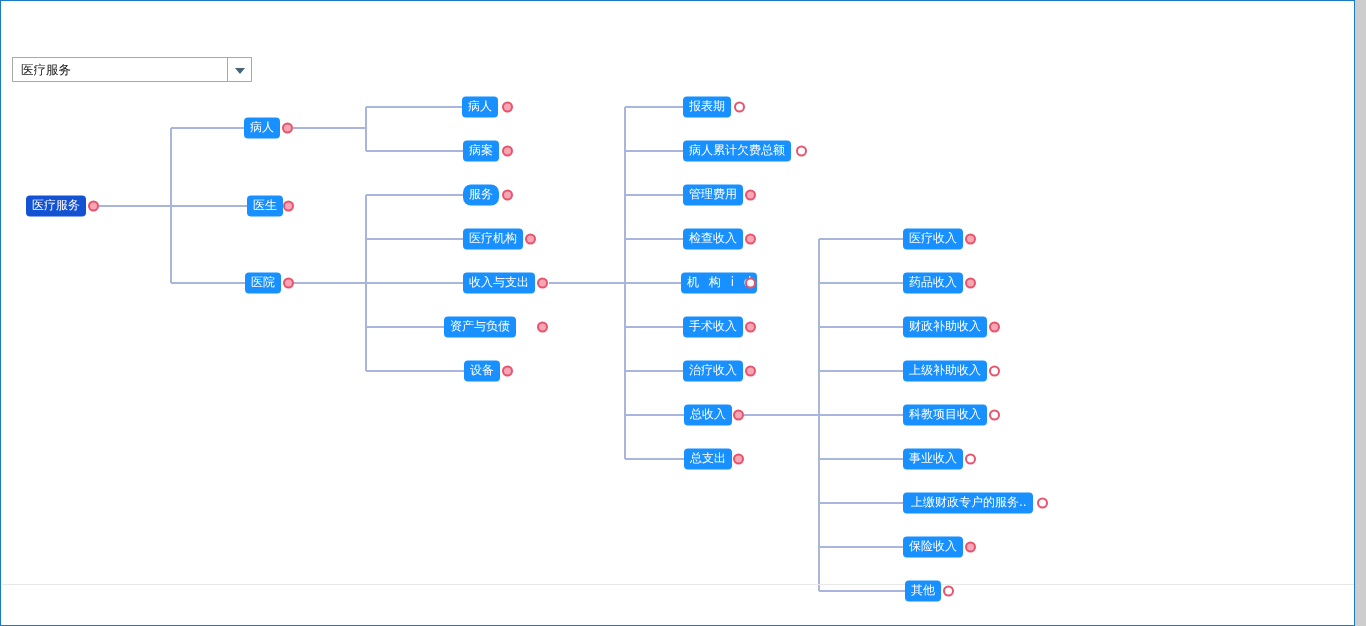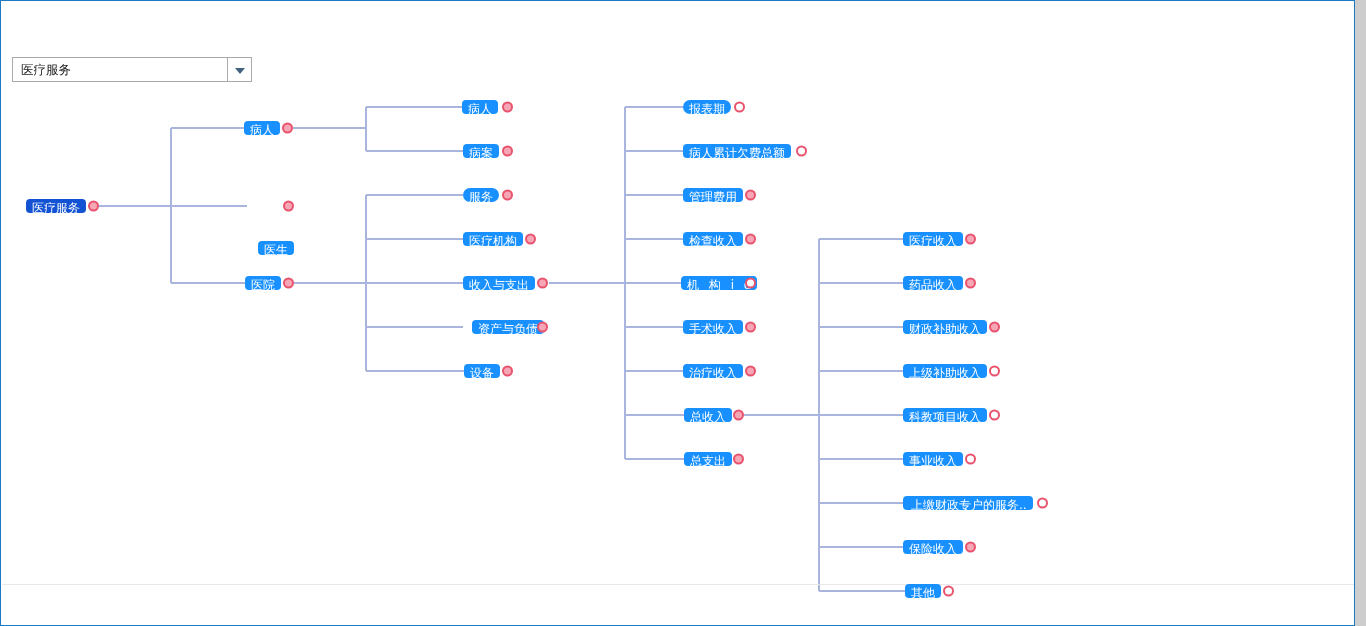--- a/index.html
+++ b/index.html
@@ -116,21 +116,21 @@
   svg.links {
     position: absolute;
     left: 0; top: 0;
     width: 1352px;
     height: 587px;
   }
 
   
   .node {
     position: absolute;
-    height: 14px;
+    height: 21px;
     box-sizing: border-box;
     background: #1890ff;
     border-radius: 4px;
     color: #ffffff;
     font-size: 12px;
     line-height: 19px;
     padding: 0 6px;
     white-space: nowrap;
     cursor: pointer;
     transform: translateY(-50%);
@@ -225,48 +225,48 @@
       </svg>
 
       <div class="footer-divider"></div>
 
       <div class="node root" style="left:24px; top:168px;">医疗服务</div>
       <div class="dot" style="left:86px; top:168px;"></div>
 
       <div class="node" style="left:242px; top:90px;">病人</div>
       <div class="dot" style="left:280px; top:90px;"></div>
 
-      <div class="node" style="left:256px; top:168px;margin-top:42px;">医生</div>
+      <div class="node" style="left:245px; top:168px;">医生</div>
       <div class="dot" style="left:281px; top:168px;"></div>
 
       <div class="node" style="left:243px; top:245px;text-align:right;">医院</div>
       <div class="dot" style="left:281px; top:245px;"></div>
 
       <div class="node" style="left:460px; top:69px;">病人</div>
       <div class="dot" style="left:500px; top:69px;"></div>
 
       <div class="node" style="left:461px; top:113px;">病案</div>
       <div class="dot" style="left:500px; top:113px;"></div>
 
       <div class="node" style="left:461px; top:157px;border-radius:8px;">服务</div>
       <div class="dot" style="left:500px; top:157px;"></div>
 
       <div class="node" style="left:461px; top:201px;">医疗机构</div>
       <div class="dot" style="left:523px; top:201px;"></div>
 
       <div class="node" style="left:461px; top:245px;">收入与支出</div>
       <div class="dot" style="left:535px; top:245px;"></div>
 
-      <div class="node" style="left:470px; top:289px;">资产与负债</div>
+      <div class="node" style="left:442px; top:289px;">资产与负债</div>
       <div class="dot" style="left:535px; top:289px;"></div>
 
       <div class="node" style="left:462px; top:333px;">设备</div>
       <div class="dot" style="left:500px; top:333px;"></div>
 
-      <div class="node" style="left:681px; top:69px;border-radius:8px;">报表期</div>
+      <div class="node" style="left:681px; top:69px;">报表期</div>
       <div class="dot hollow" style="left:732px; top:69px;"></div>
 
       <div class="node" style="left:681px; top:113px;">病人累计欠费总额</div>
       <div class="dot hollow" style="left:794px; top:113px;"></div>
 
       <div class="node" style="left:681px; top:157px;">管理费用</div>
       <div class="dot" style="left:743px; top:157px;"></div>
 
       <div class="node" style="left:681px; top:201px;">检查收入</div>
       <div class="dot" style="left:743px; top:201px;"></div>

